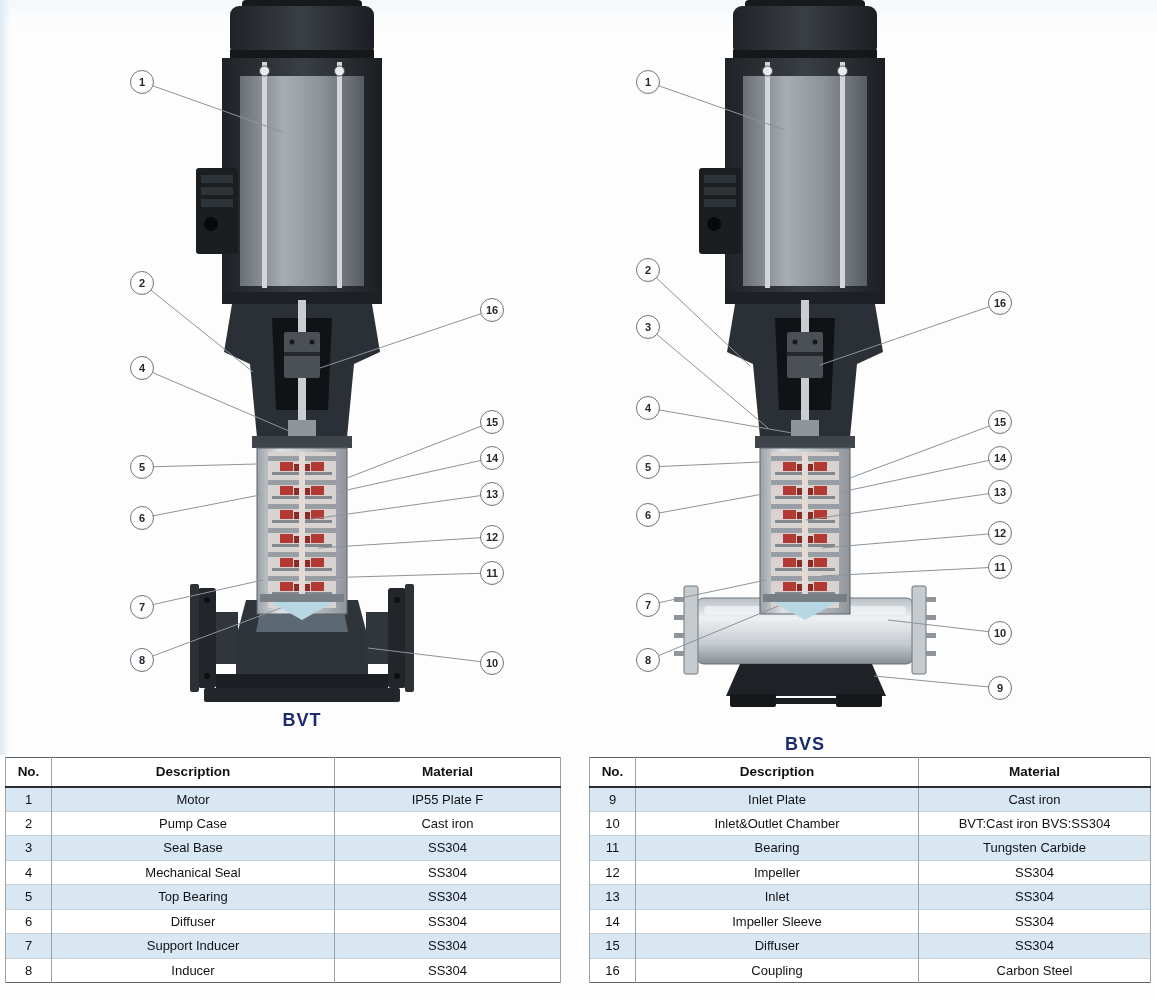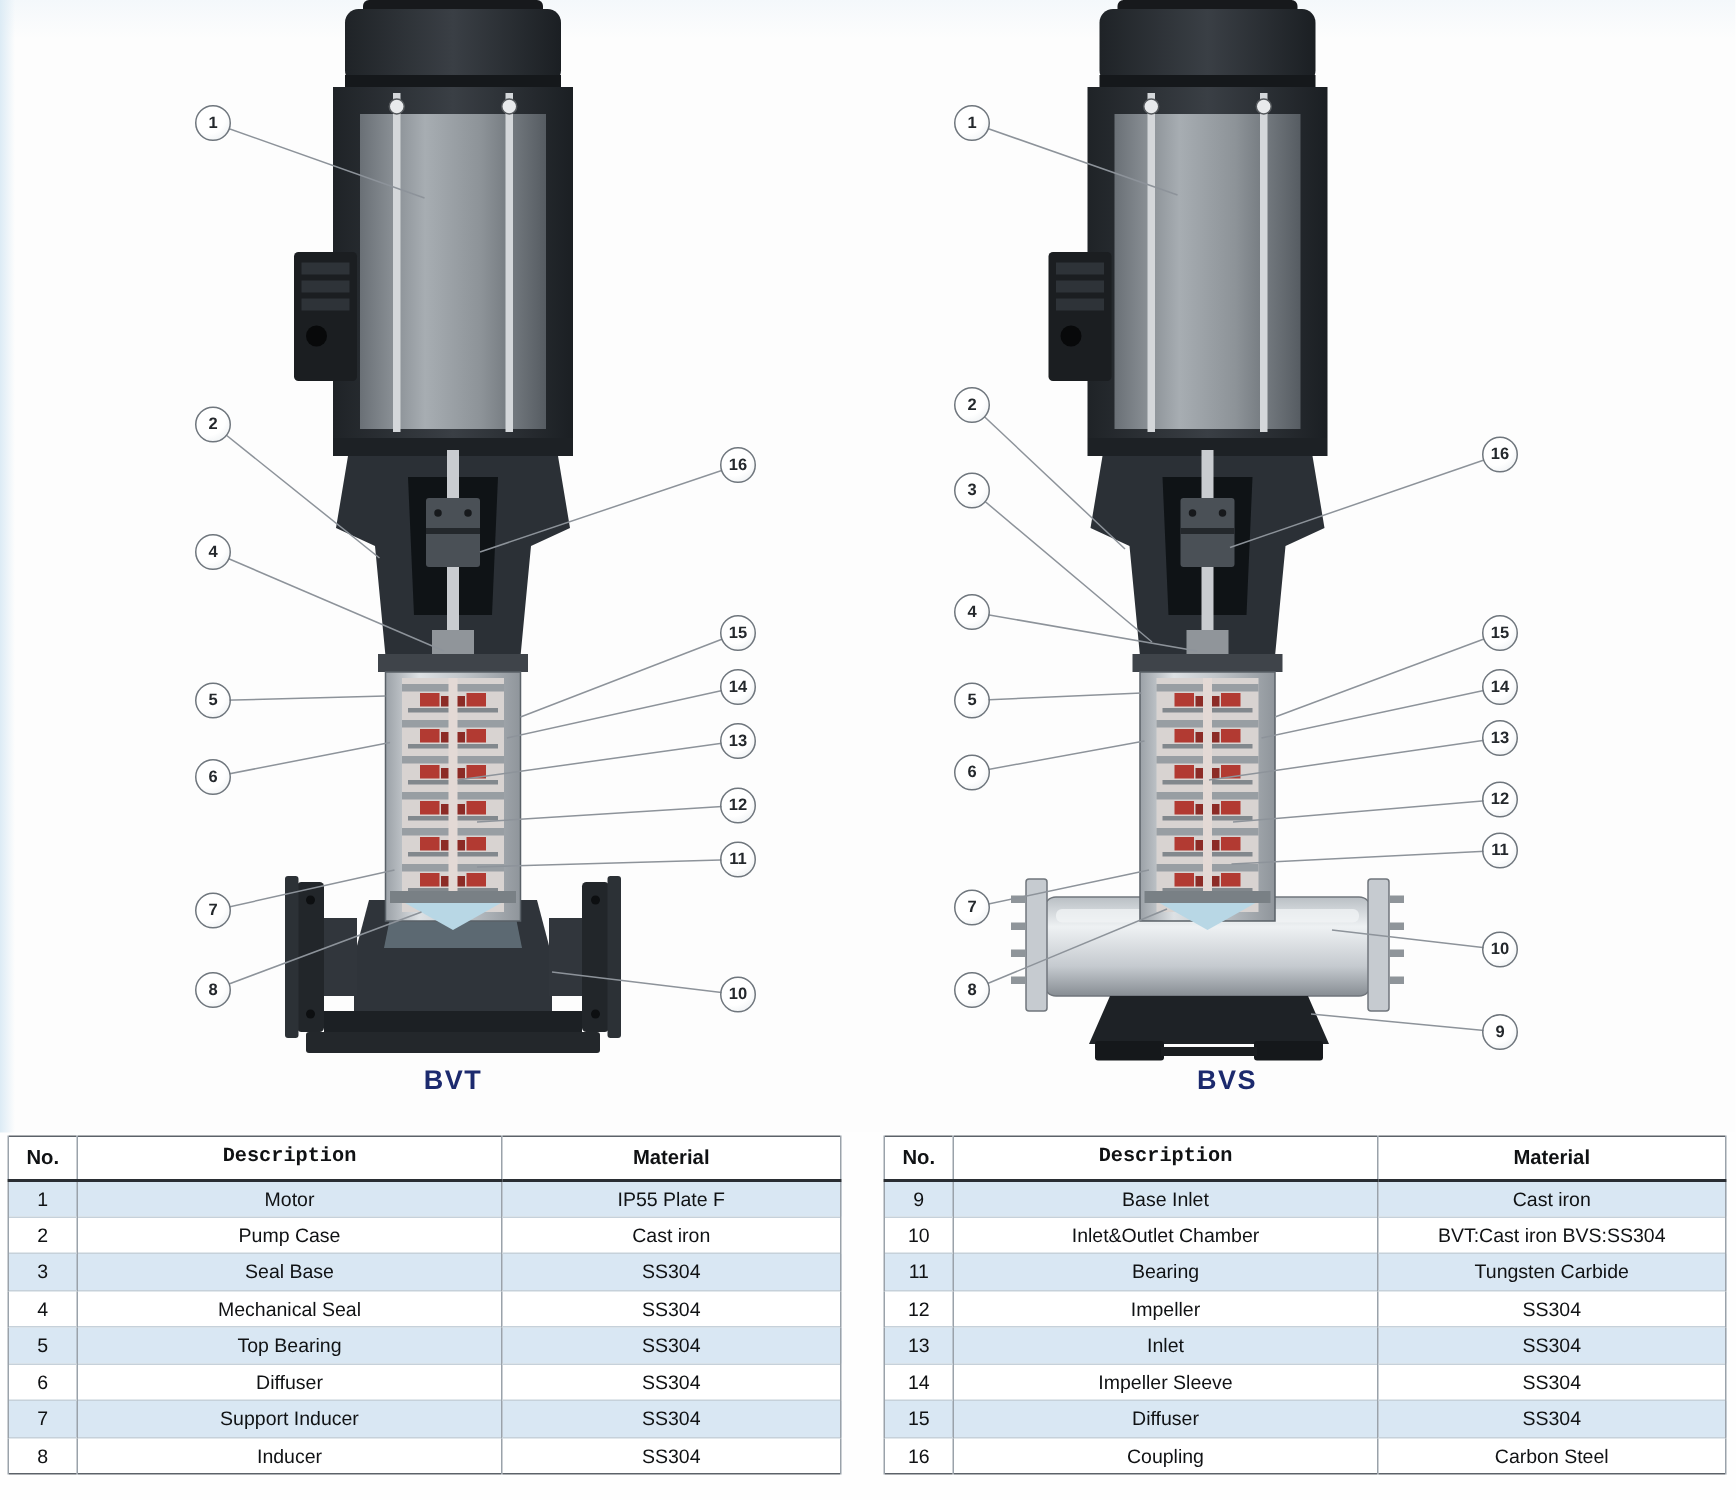--- a/index.html
+++ b/index.html
@@ -30,21 +30,21 @@
     background:radial-gradient(circle at 35% 30%, #ffffff 55%, #e7ebee);
     display:flex;align-items:center;justify-content:center;
     font-size:11px;font-weight:bold;color:#24282c;
   }
   .pump-label{
     position:absolute;top:710px;transform:translateX(-50%);
     font-size:18px;font-weight:bold;letter-spacing:1px;
     color:var(--navy,#1c2a6e);
   }
   #panel-0 .pump-label{left:302px;}
-  #panel-1 .pump-label{left:240px;}
+  #panel-1 .pump-label{left:227px;margin-top:24px;}
   .leaders line{stroke:var(--leader,#8d939a);stroke-width:1;}
   .imp{fill:var(--imp-red,#b23a32);}
   .imp-dark{fill:#8c2b26;}
   .inducer{fill:var(--inducer-blue,#b8d7e5);}
 
   
   .tables-section{position:absolute;top:757px;left:0;width:1157px;display:flex;border-radius:22px;}
   table{
     border-collapse:collapse;table-layout:fixed;
     font-size:13px;color:#101214;border:1px solid #5c6269;background:#fff;
@@ -53,21 +53,21 @@
   #table-1{margin-left:28px;width:562px;}
   th{
     font-size:13.5px;font-weight:bold;height:29px;background:#fff;
     border-bottom:2px solid #2a2e33;text-align:center;
   }
   td{height:24.5px;text-align:center;}
   th,td{border-left:1px solid #9aa2aa;border-right:1px solid #9aa2aa;padding:0 4px;}
   tbody td{border-top:1px solid #c6d1da;}
   tbody tr:nth-child(odd) td{background:var(--stripe,#d9e7f3);}
   table th:nth-child(1){width:46px;}
-  table th:nth-child(2){width:283px;font-family:Liberation Mono, monospace;}
+  table th:nth-child(2){width:283px;}
 </style>
 </head>
 <body>
 
 <div class="page">
 
   <div class="diagram-section">
 
     <div class="panel" id="panel-0">
       <svg class="panel-svg" width="578" height="755" viewBox="0 0 578 755">
@@ -337,21 +337,21 @@
         <thead>
           <tr>
             <th>No.</th>
             <th>Description</th>
             <th>Material</th>
           </tr>
         </thead>
         <tbody>
           <tr>
             <td>9</td>
-            <td>Base Inlet</td>
+            <td>Inlet Plate</td>
             <td>Cast iron</td>
           </tr>
           <tr>
             <td>10</td>
             <td>Inlet&amp;Outlet Chamber</td>
             <td>BVT:Cast iron BVS:SS304</td>
           </tr>
           <tr>
             <td>11</td>
             <td>Bearing</td>

